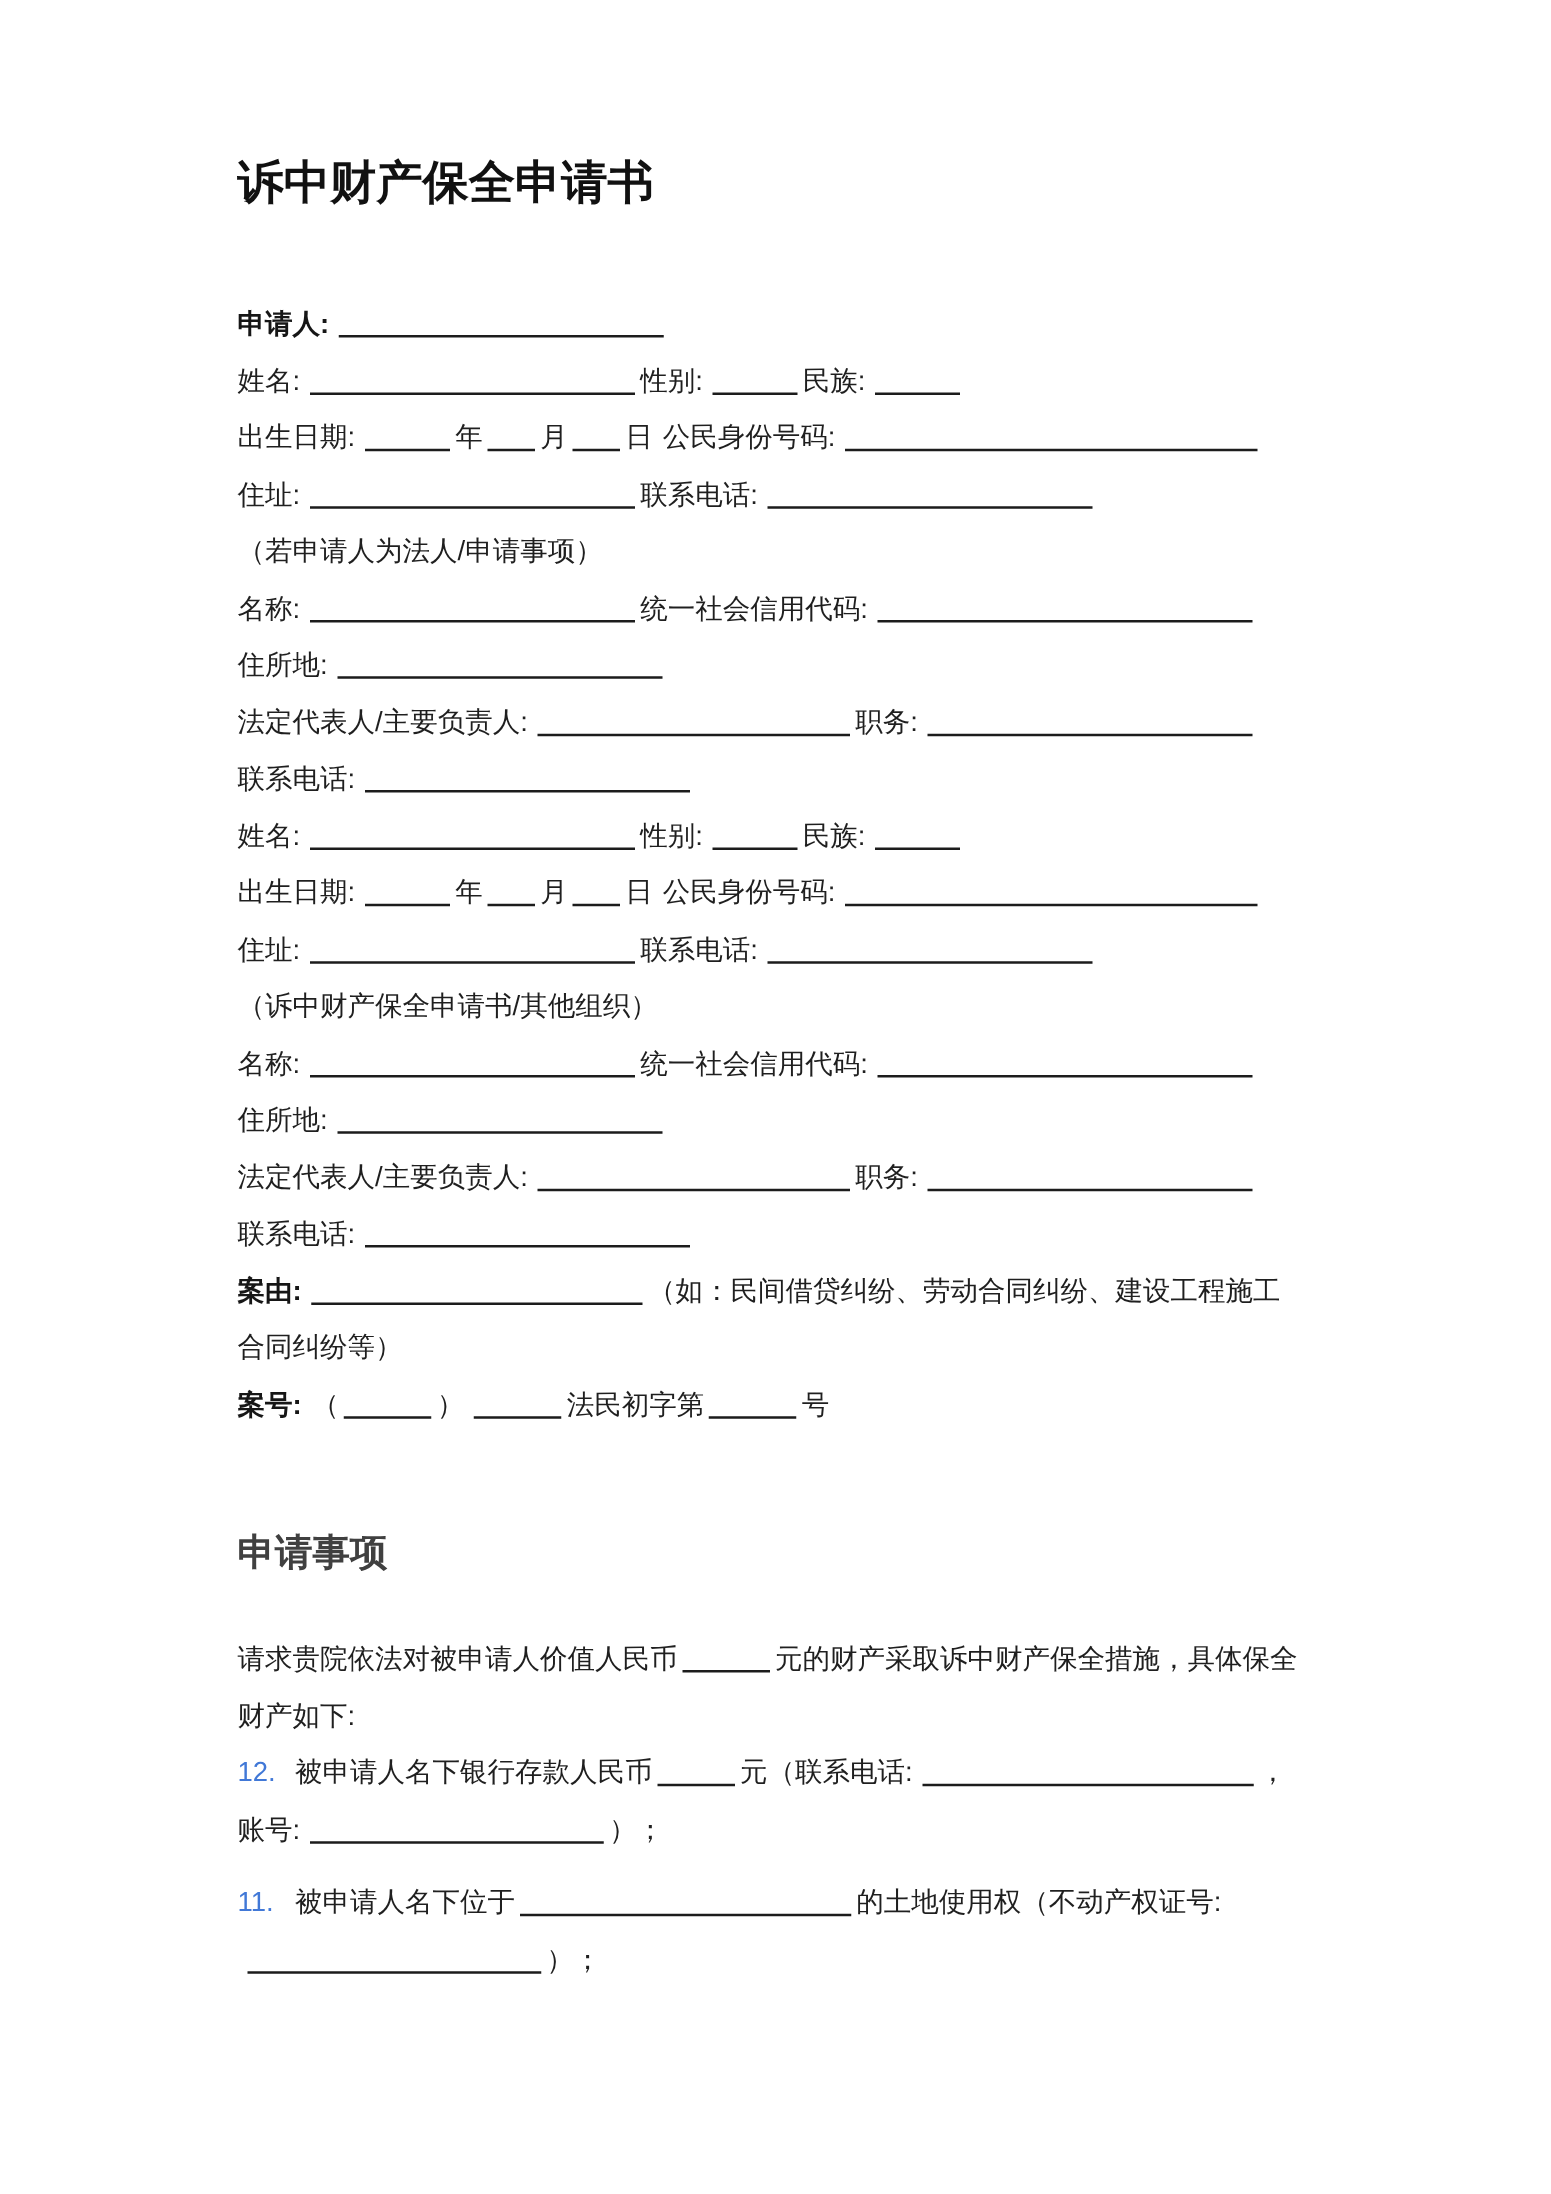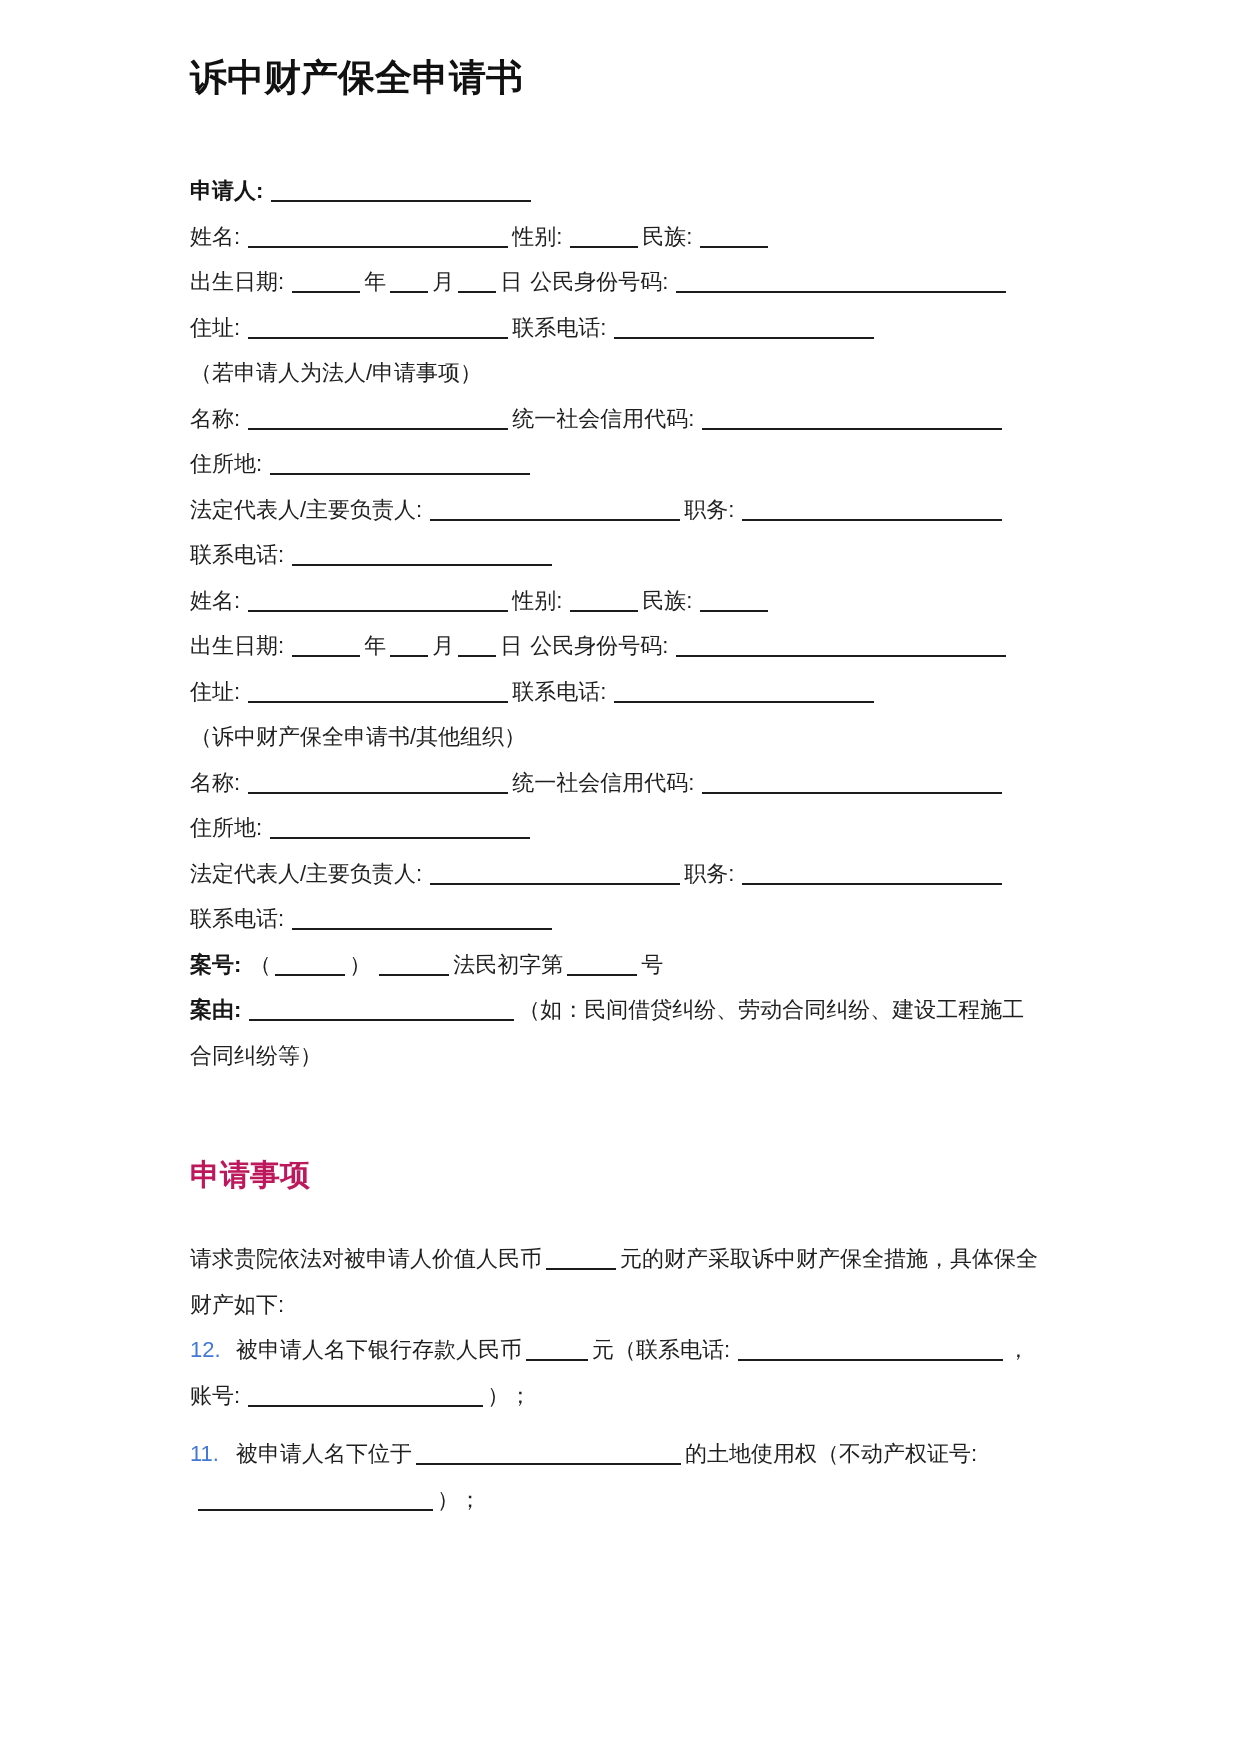--- a/index.html
+++ b/index.html
@@ -6,30 +6,30 @@
   body{
     width:1241px;height:1755px;
     background:#ffffff;
     font-family:"Liberation Sans","DejaVu Sans",sans-serif;
     color:#1f1f1f;
     -webkit-font-smoothing:antialiased;
   }
   .page{
     box-sizing:border-box;
     width:1241px;height:1755px;
-    padding:52px 201px 0 190px;
+    padding:120px 201px 0 190px;
     overflow:hidden;
   }
   h1.doc-title{
     font-size:37px;line-height:52px;
     font-weight:700;margin:0 0 64px 0;color:#111;
   }
   h2.section-heading{
     font-size:30px;line-height:46px;
-    font-weight:700;margin:74px 0 38px 0;color:#be185d;
+    font-weight:700;margin:74px 0 38px 0;color:#404040;
   }
   p.row{
     font-size:22px;line-height:45.5px;margin:0;
   }
   p.row.spaced{margin-bottom:13px;}
   b.lbl{font-weight:700;color:#161616;}
   span.lbl{color:#1f1f1f;}
   .blank{
     display:inline-block;
     border-bottom:2px solid #1c1c1c;
@@ -105,24 +105,24 @@
     <p class="row">
       <span class="lbl">法定代表人/主要负责人:</span><span class="blank w250 ml8"></span><span class="lbl">职务:</span><span class="blank w260 ml8"></span>
     </p>
     <p class="row">
       <span class="lbl">联系电话:</span><span class="blank w260 ml8"></span>
     </p>
   </section>
 
   <section>
     <p class="row">
-      <b class="lbl">案号:</b><span class="lbl ml8">（</span><span class="blank w70"></span><span class="lbl">）</span><span class="blank w70 ml8"></span><span class="lbl">法民初字第</span><span class="blank w70"></span><span class="lbl">号</span>
+      <b class="lbl">案由:</b><span class="blank w265 ml8"></span><span class="lbl">（如：民间借贷纠纷、劳动合同纠纷、建设工程施工合同纠纷等）</span>
     </p>
     <p class="row">
-      <b class="lbl">案由:</b><span class="blank w265 ml8"></span><span class="lbl">（如：民间借贷纠纷、劳动合同纠纷、建设工程施工合同纠纷等）</span>
+      <b class="lbl">案号:</b><span class="lbl ml8">（</span><span class="blank w70"></span><span class="lbl">）</span><span class="blank w70 ml8"></span><span class="lbl">法民初字第</span><span class="blank w70"></span><span class="lbl">号</span>
     </p>
   </section>
 
   <section>
     <h2 class="section-heading">申请事项</h2>
 
     <p class="row">
       <span class="lbl">请求贵院依法对被申请人价值人民币</span><span class="blank w70"></span><span class="lbl">元的财产采取诉中财产保全措施，具体保全财产如下:</span>
     </p>
 

